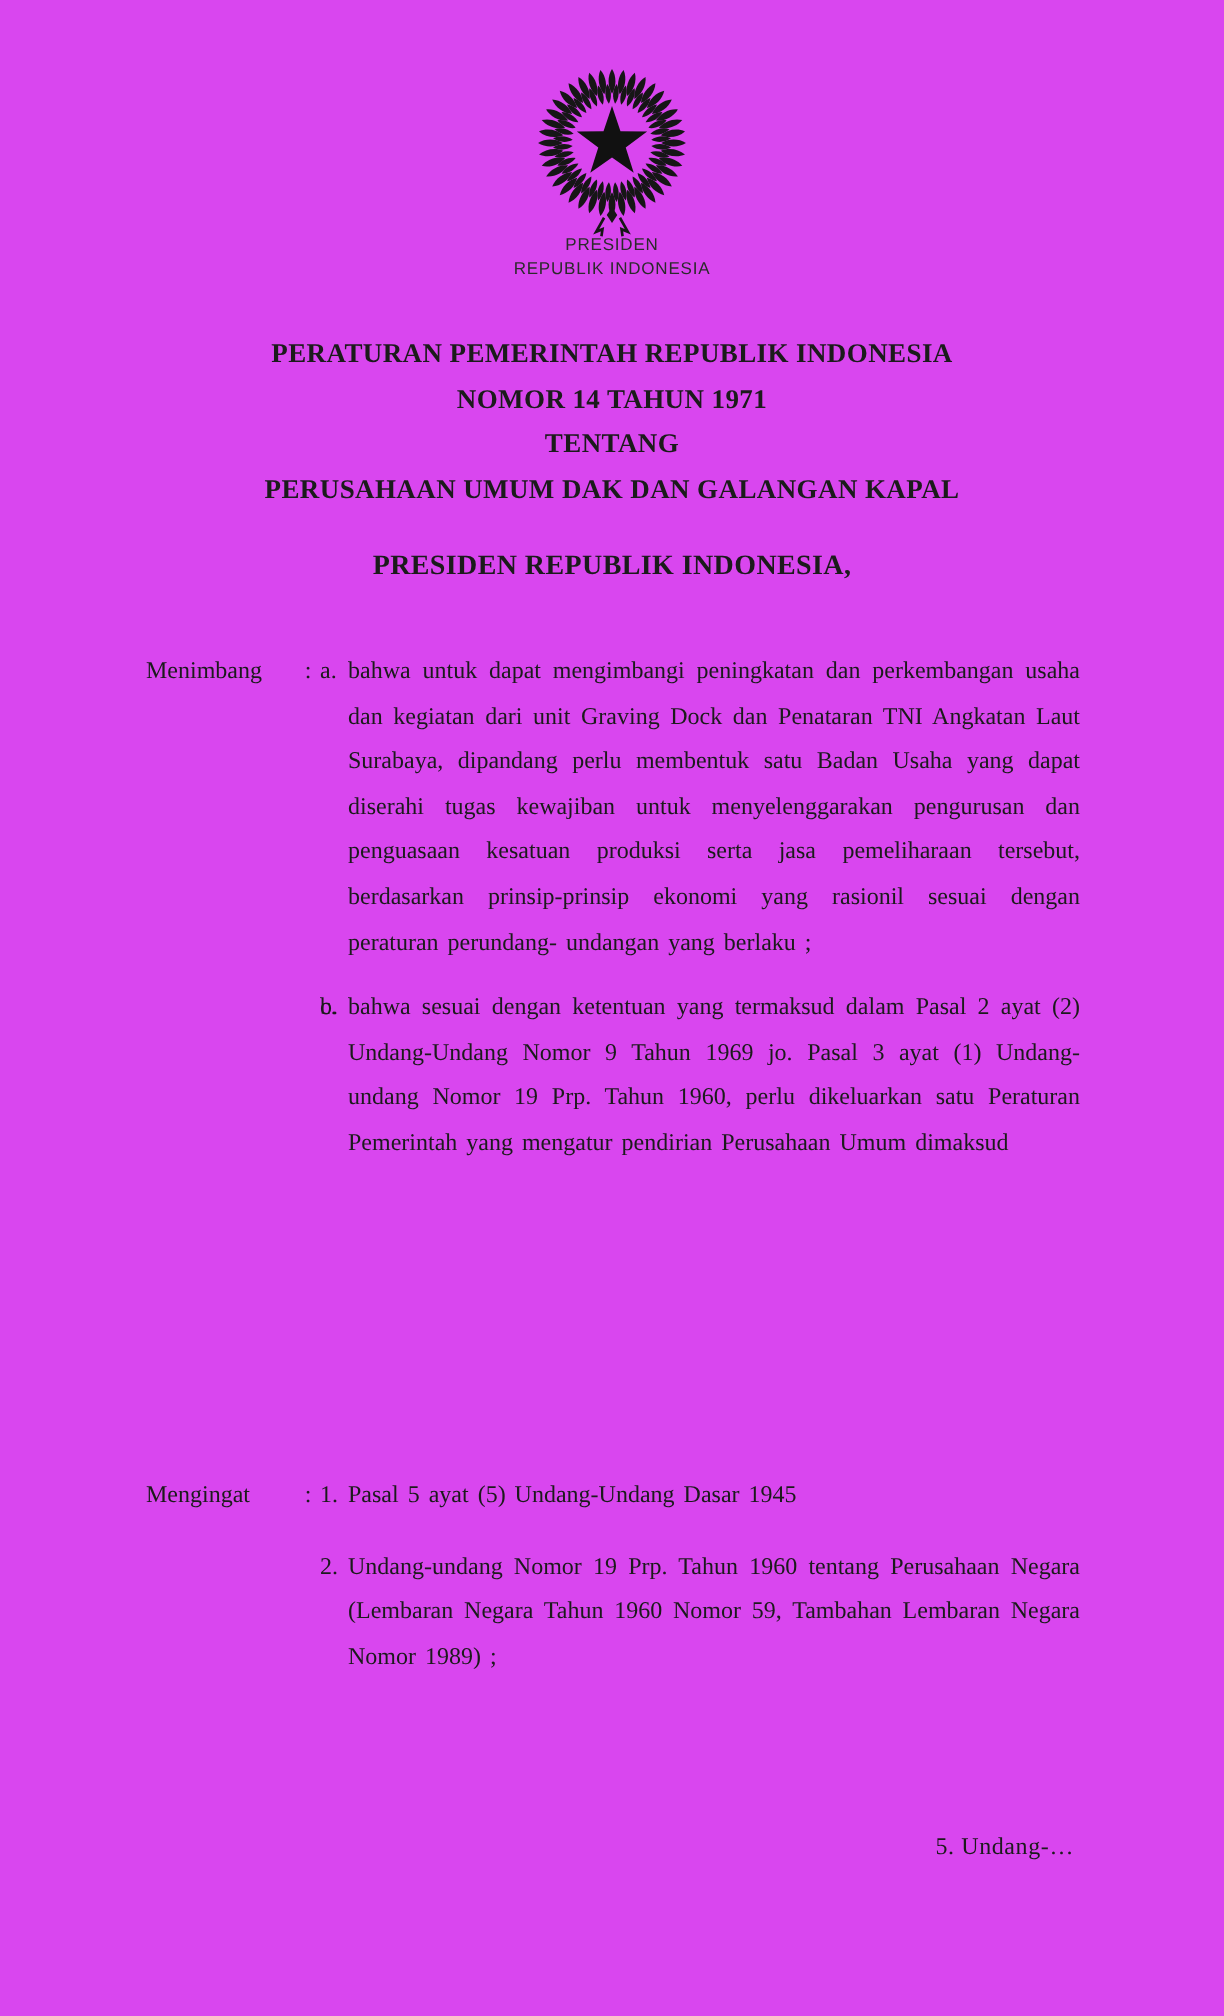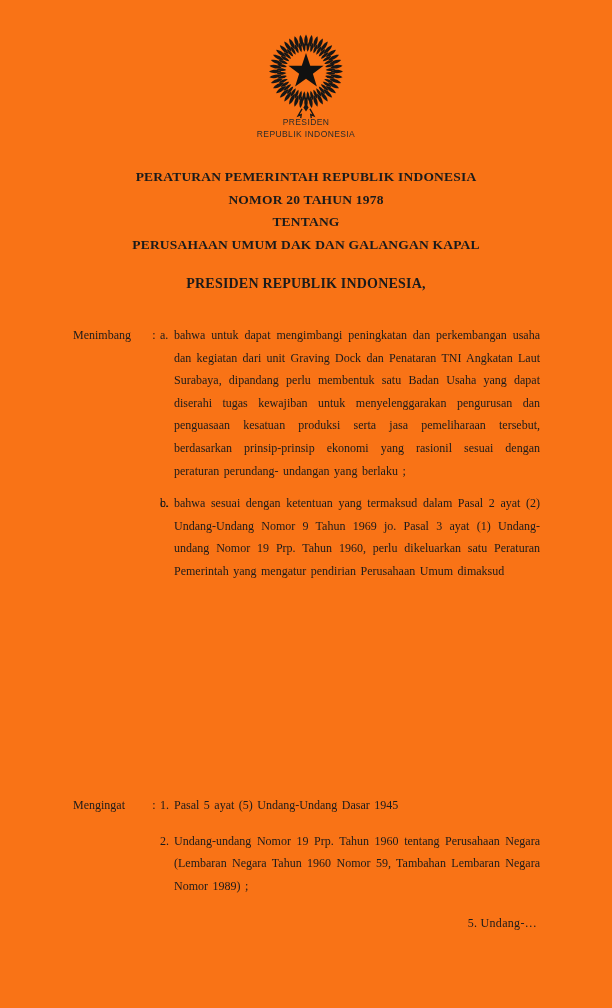--- a/index.html
+++ b/index.html
@@ -2,21 +2,21 @@
 <html><head>
 <meta charset="utf-8">
 <style>
   * { margin:0; padding:0; box-sizing:border-box; }
   html, body { background:#ffffff; }
   body {
     width:612px; height:1008px; position:relative; overflow:hidden;
     font-family:"Liberation Serif","DejaVu Serif",serif;
     color:#1b1b1b;
   }
-  .page { position:absolute; inset:0; background:#f97316; }
+  .page { position:absolute; inset:0; background:#d946ef; }
 
   
   .emblem-svg {
     position:absolute; top:31px; left:50%; transform:translateX(-50%);
     width:88px; height:88px;
   }
   .letterhead {
     position:absolute; top:117px; left:0; width:100%;
     text-align:center;
     font-family:"Liberation Sans","DejaVu Sans",sans-serif;
@@ -33,21 +33,21 @@
     position:absolute; top:276px; left:0; width:100%;
     text-align:center; font-weight:bold; font-size:14px; letter-spacing:0.2px;
   }
 
   
   .clause {
     position:absolute; left:73px; width:467px;
     font-size:12px; line-height:22.6px; word-spacing:1.5px;
   }
   #menimbang { top:324px; }
-  #mengingat { top:794px;font-family:Liberation Serif, serif; }
+  #mengingat { top:736px;font-family:Liberation Serif, serif; }
   .clause-grid { display:grid; grid-template-columns:75px 12px 1fr; }
   .clause-label { text-align:left; }
   .clause-colon { text-align:center; }
   .items { min-width:0; }
   .item { position:relative; padding-left:14px; text-align:justify; }
   #menimbang .item { margin-bottom:10px; }
   #mengingat .item { margin-bottom:13px; }
   .item:last-child { margin-bottom:0; }
   .marker { position:absolute; left:0; top:0; word-spacing:normal; }
 
@@ -155,21 +155,21 @@
     </g>
   </svg>
 
   <div class="letterhead">
     <div>PRESIDEN</div>
     <div>REPUBLIK INDONESIA</div>
   </div>
 
   <div class="title-block">
     <div>PERATURAN PEMERINTAH REPUBLIK INDONESIA</div>
-    <div>NOMOR 20 TAHUN 1978</div>
+    <div>NOMOR 14 TAHUN 1971</div>
     <div>TENTANG</div>
     <div>PERUSAHAAN UMUM DAK DAN GALANGAN KAPAL</div>
   </div>
 
   <div class="heading">PRESIDEN REPUBLIK INDONESIA,</div>
 
   <div class="clause" id="menimbang">
     <div class="clause-grid">
       <div class="clause-label">Menimbang</div>
       <div class="clause-colon">:</div>

